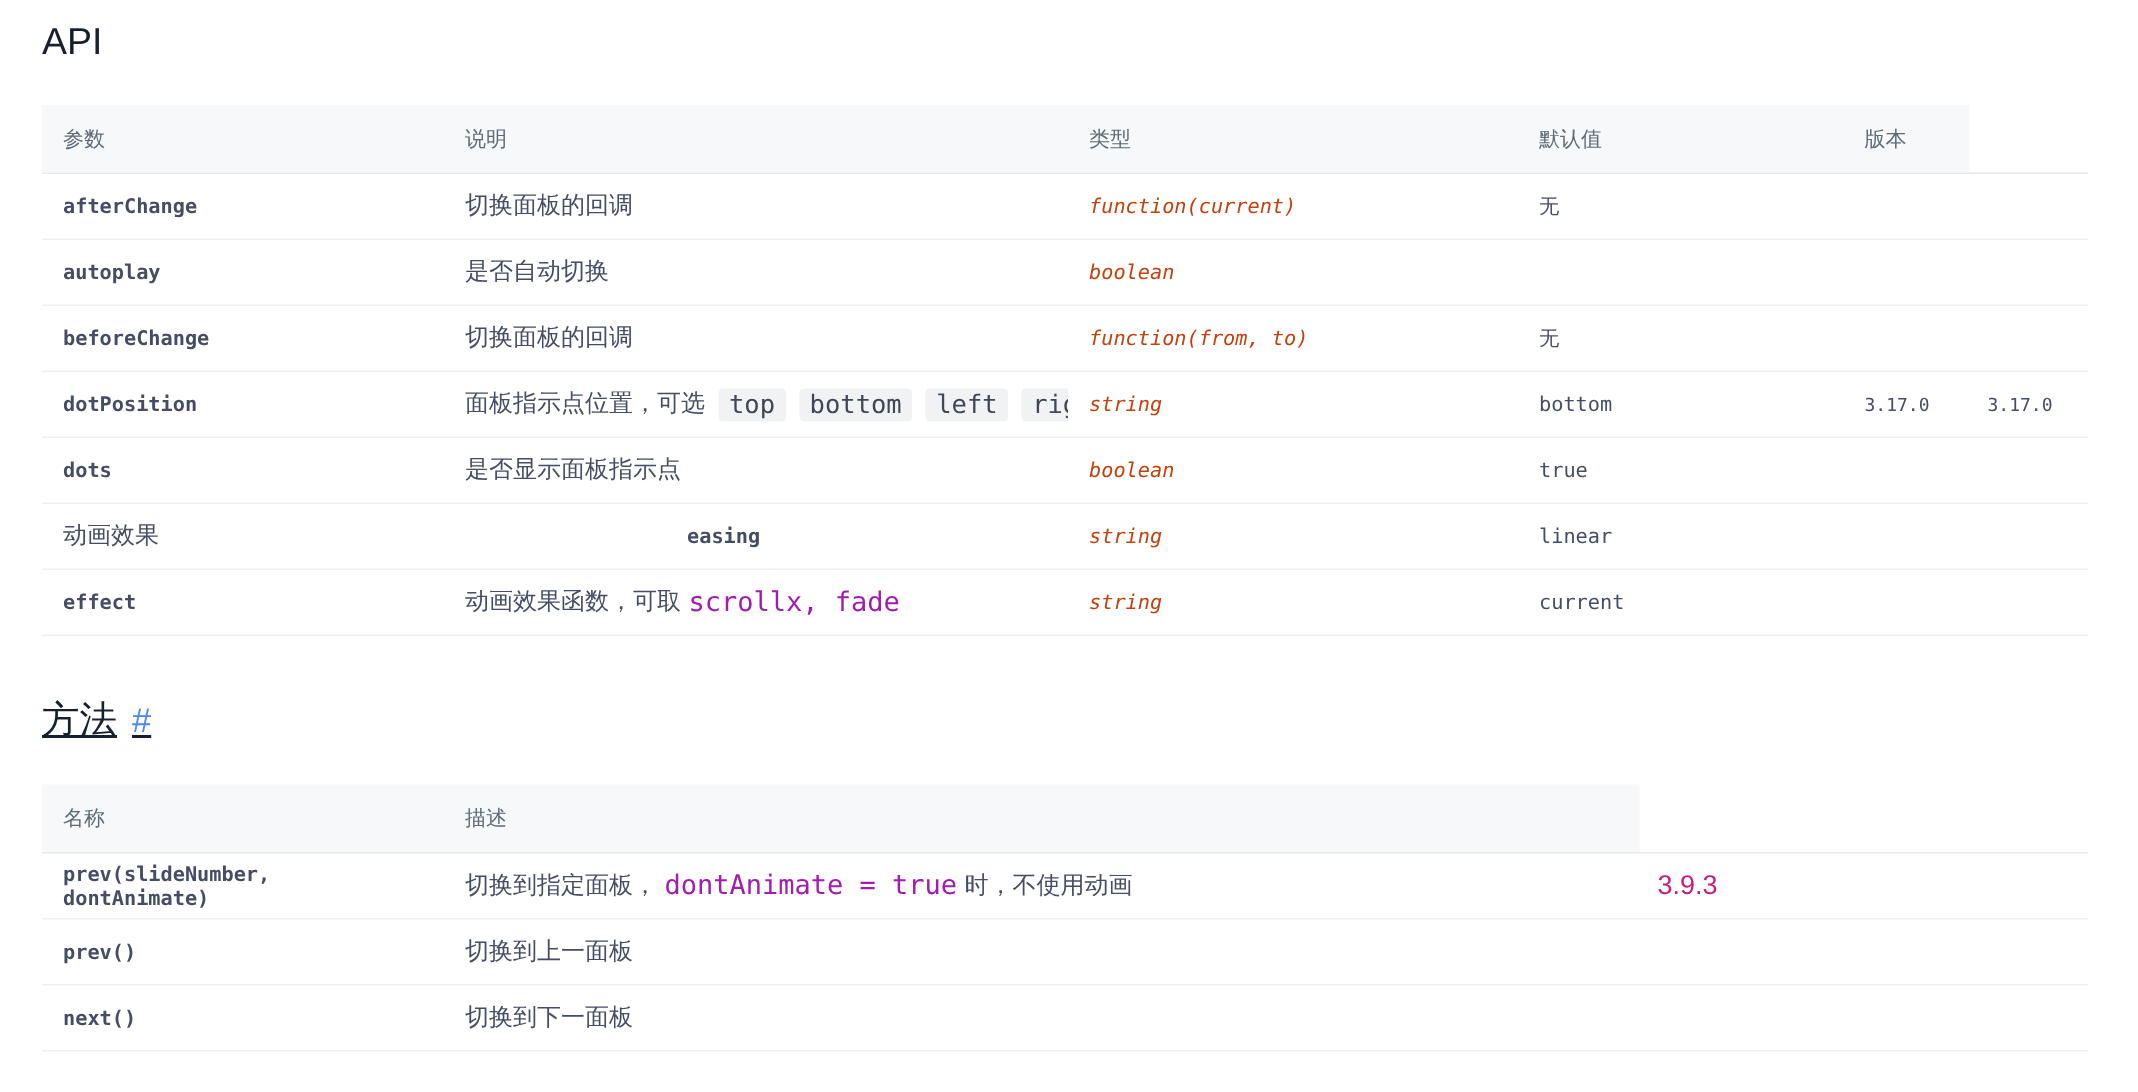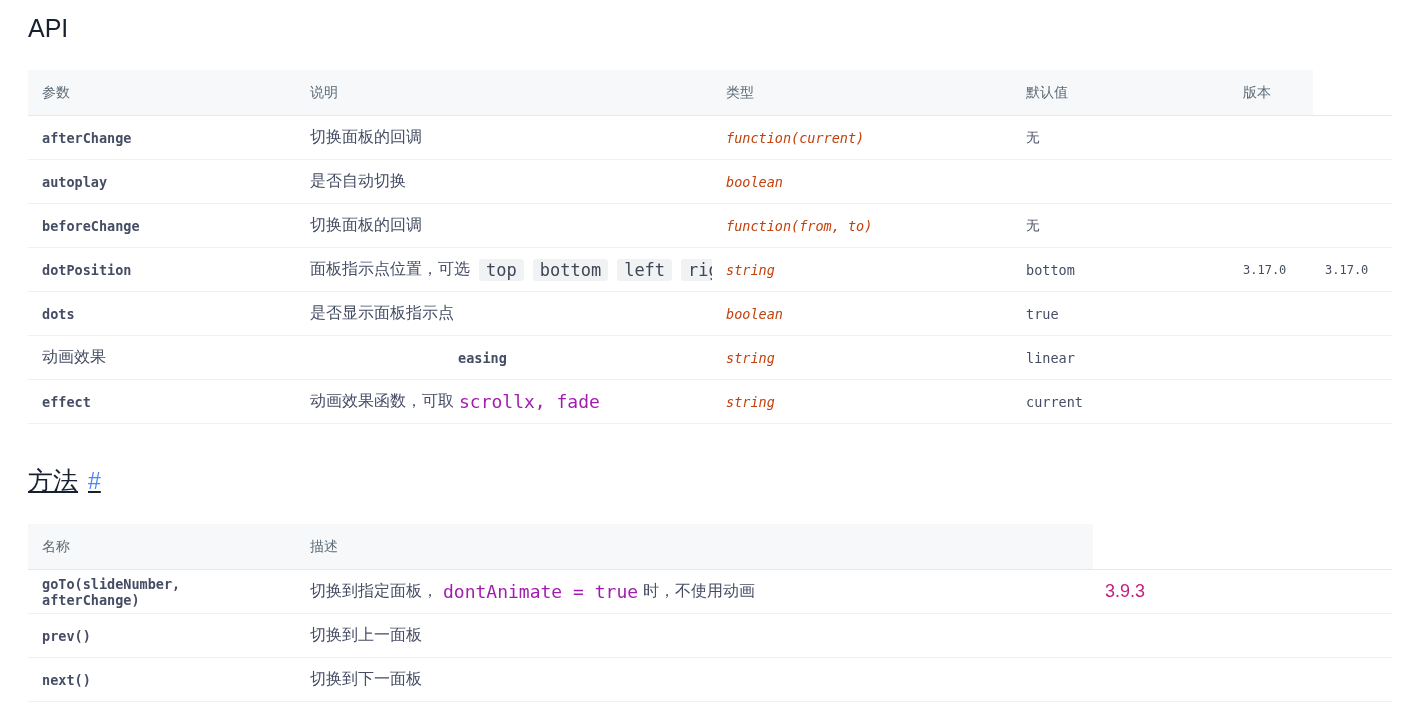--- a/index.html
+++ b/index.html
@@ -157,21 +157,21 @@
   <h2 class="section-title"><span>方法</span><a class="anchor" href="#">#</a></h2>
 
   <div class="tbl t2">
     <div class="tr head" id="methods-thead">
         <div class="cell c1">名称</div>
         <div class="cell c2">描述</div>
         <div class="cell c3 nobg"></div>
       </div>
     <div id="methods-tbody">
         <div class="tr body-row">
-    <div class="cell c1 param">goTo(slideNumber, afterChange)</div>
+    <div class="cell c1 param">prev(slideNumber, dontAnimate)</div>
     <div class="cell c2 desc"><span class="seg-text">切换到指定面板，</span><code class="mono-inline">dontAnimate = true</code><span class="seg-text">时，不使用动画</span></div>
     <div class="cell c3 ver-magenta">3.9.3</div>
   </div>
         <div class="tr body-row">
     <div class="cell c1 param">prev()</div>
     <div class="cell c2 desc"><span class="seg-text">切换到上一面板</span></div>
     <div class="cell c3 ver-magenta"></div>
   </div>
         <div class="tr body-row">
     <div class="cell c1 param">next()</div>

